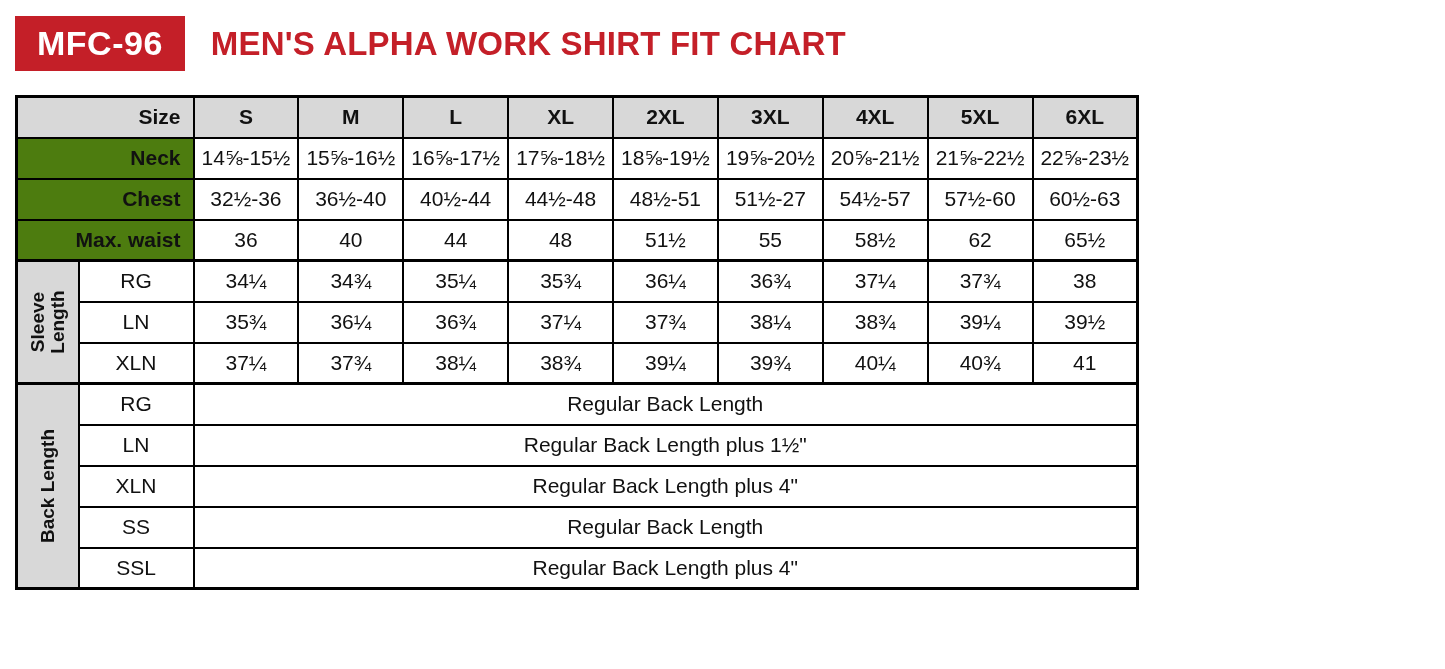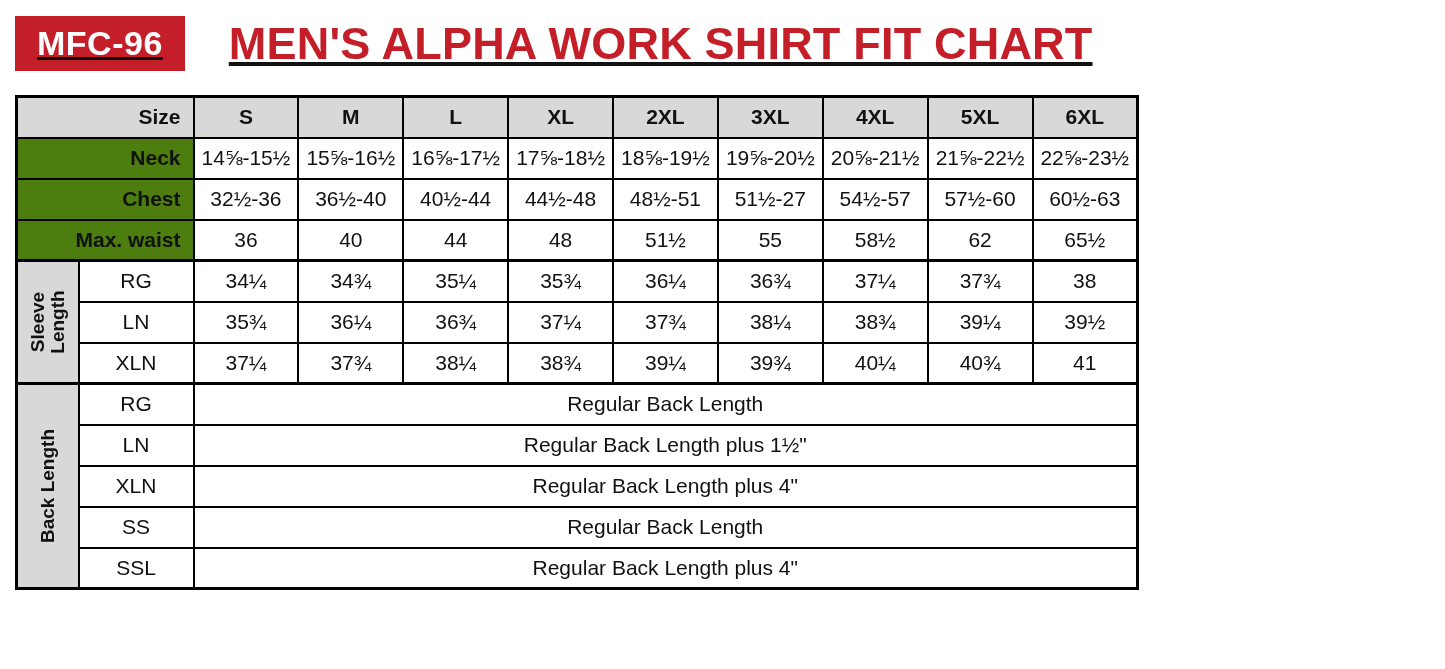--- a/index.html
+++ b/index.html
@@ -4,28 +4,28 @@
 <style>
   html, body { margin: 0; padding: 0; background: #ffffff; }
   body {
     width: 1445px; height: 669px;
     font-family: "Liberation Sans", "DejaVu Sans", sans-serif;
     color: #111111;
     overflow: hidden;
   }
   .page { padding: 16px 15px 0 15px; }
 
-  .header-bar { display: flex; align-items: center; gap: 44px; margin: 0 0 24px 0; text-decoration: underline; }
+  .header-bar { display: flex; align-items: center; gap: 26px; margin: 0 0 24px 0; }
   .badge {
     background: #c41f28; color: #ffffff;
     font-weight: bold; font-size: 34px; line-height: 1;
     padding: 10px 22px 11px 22px; letter-spacing: 0.5px;
   }
   .title {
-    color: #c41f28; font-weight: bold; font-size: 45px;
+    color: #c41f28; font-weight: bold; font-size: 33px;
     letter-spacing: 0.2px; margin: 0; line-height: 1;
   }
 
   table { border-collapse: collapse; table-layout: fixed; width: 1124px; border: 3px solid #000; }
   col.c-v { width: 62px; }
   col.c-sub { width: 115px; }
   th, td {
     border: 2px solid #000;
     height: 41px;
     text-align: center;

